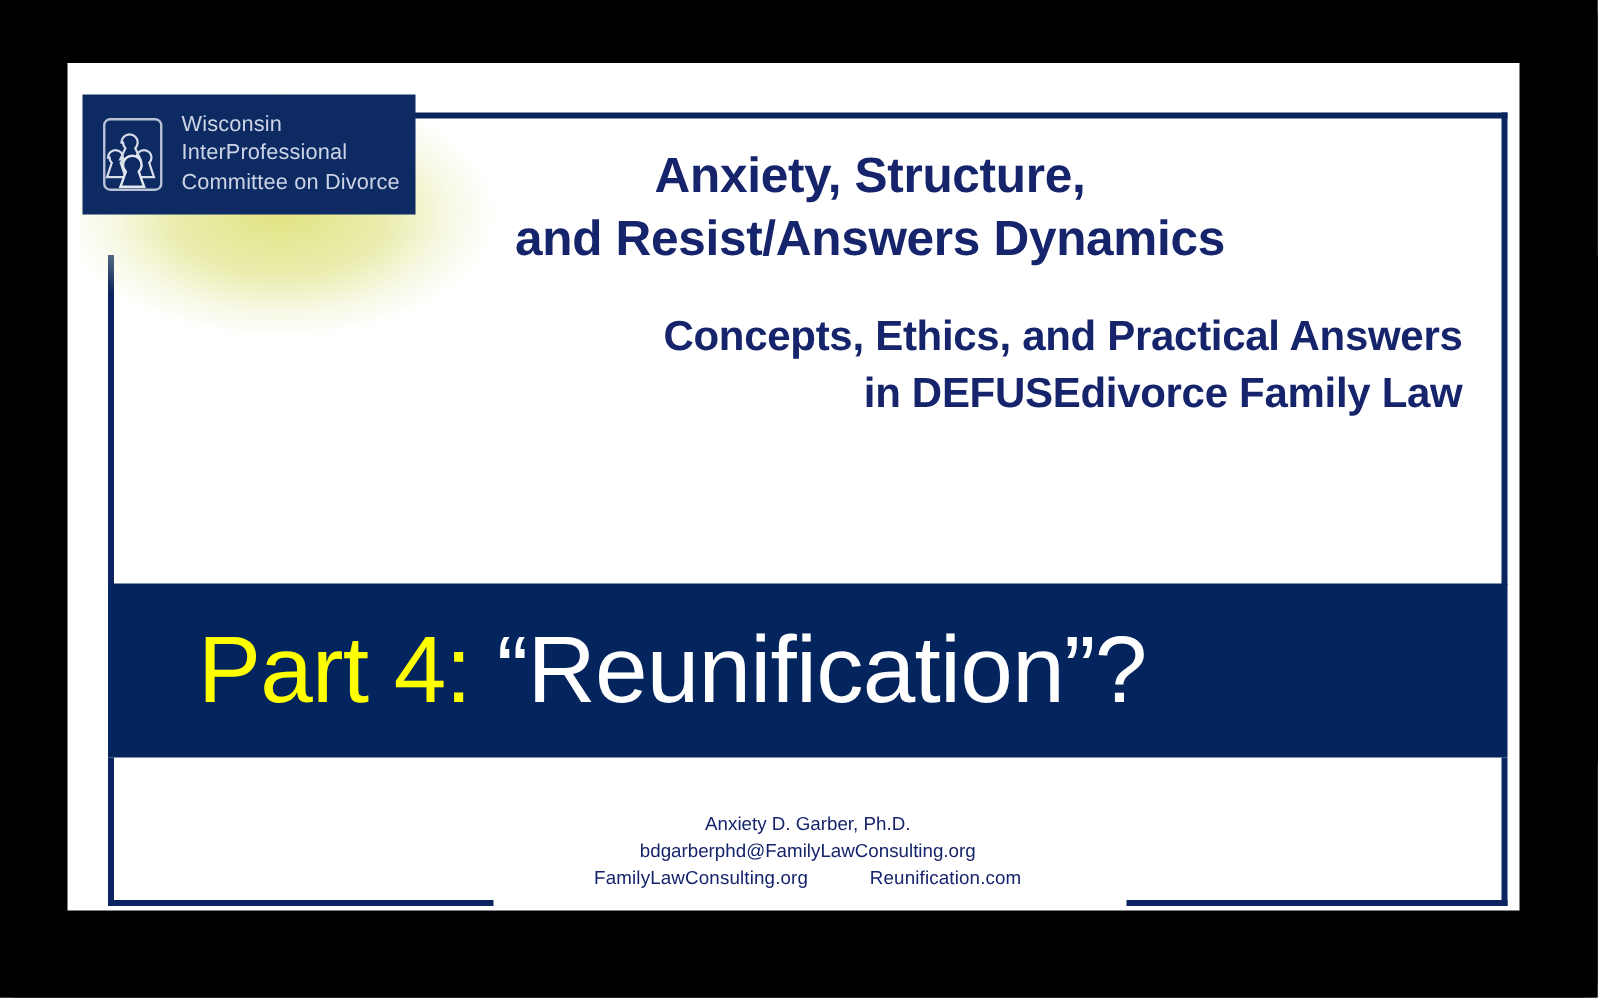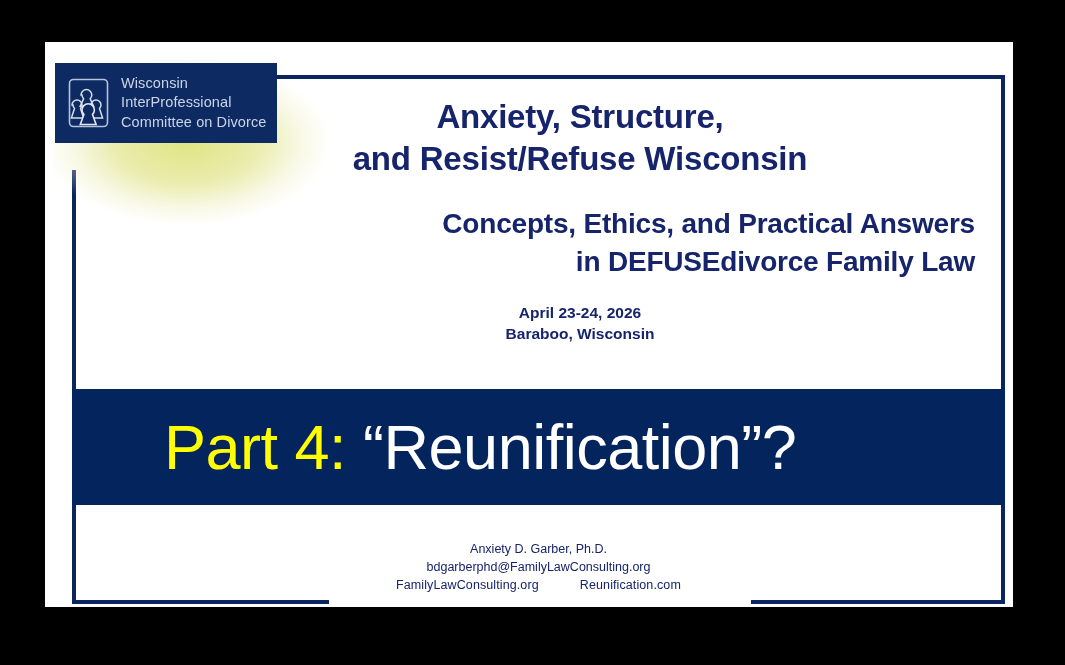--- a/index.html
+++ b/index.html
@@ -126,21 +126,21 @@
   
   #banner {
     position: absolute;
     left: 27px;
     top: 347px;
     width: 933px;
     height: 116px;
     background: #04245e;
     display: flex;
     align-items: center;
-    padding-left: 92px;
+    padding-left: 60px;
     box-sizing: border-box;
   }
   #banner-text {
     font-size: 63px;
     line-height: 1;
     white-space: nowrap;
     letter-spacing: -0.5px;
   }
   #part-label { color: #ffff00; }
   #part-topic { color: #ffffff; }
@@ -187,29 +187,25 @@
       <div id="logo-text">
         <span>Wisconsin</span>
         <span>InterProfessional</span>
         <span>Committee on Divorce</span>
       </div>
     </div>
 
     <div id="headline">
       <div>
         <div class="title-line">Anxiety, Structure,</div>
-        <div class="title-line">and Resist/Refuse Wisconsin</div>
+        <div class="title-line">and Resist/Answers Dynamics</div>
       </div>
       <div id="subtitle">
         <div class="subtitle-line">Concepts, Ethics, and Practical Answers</div>
         <div class="subtitle-line">in DEFUSEdivorce Family Law</div>
-      </div>
-      <div id="eventinfo">
-        <div class="event-line">April 23-24, 2026</div>
-        <div class="event-line">Baraboo, Wisconsin</div>
       </div>
     </div>
 
     <div id="banner">
       <div id="banner-text">
         <span id="part-label">Part 4:</span>
         <span id="part-topic">“Reunification”?</span>
       </div>
     </div>
 

